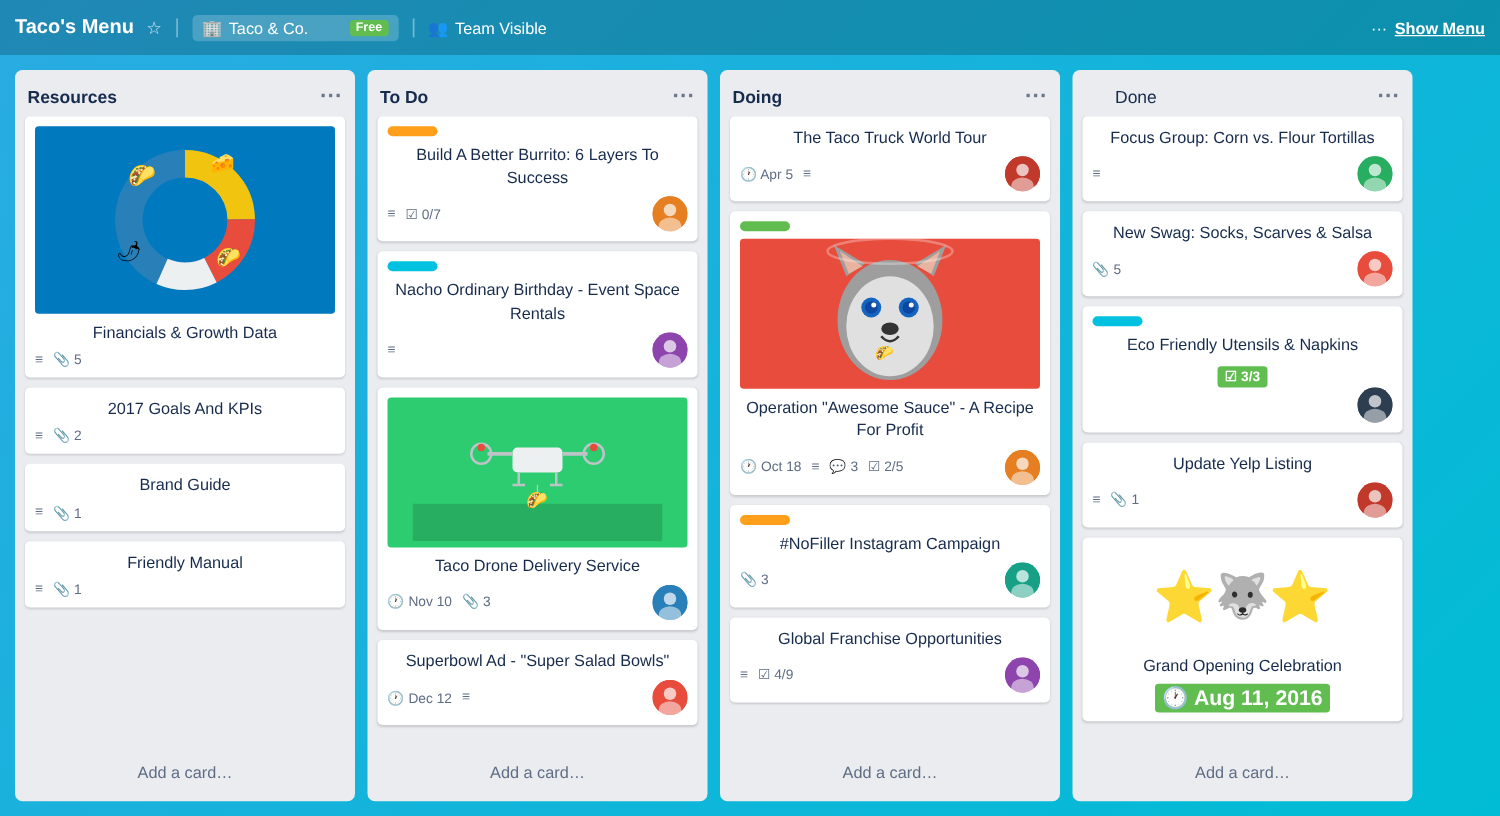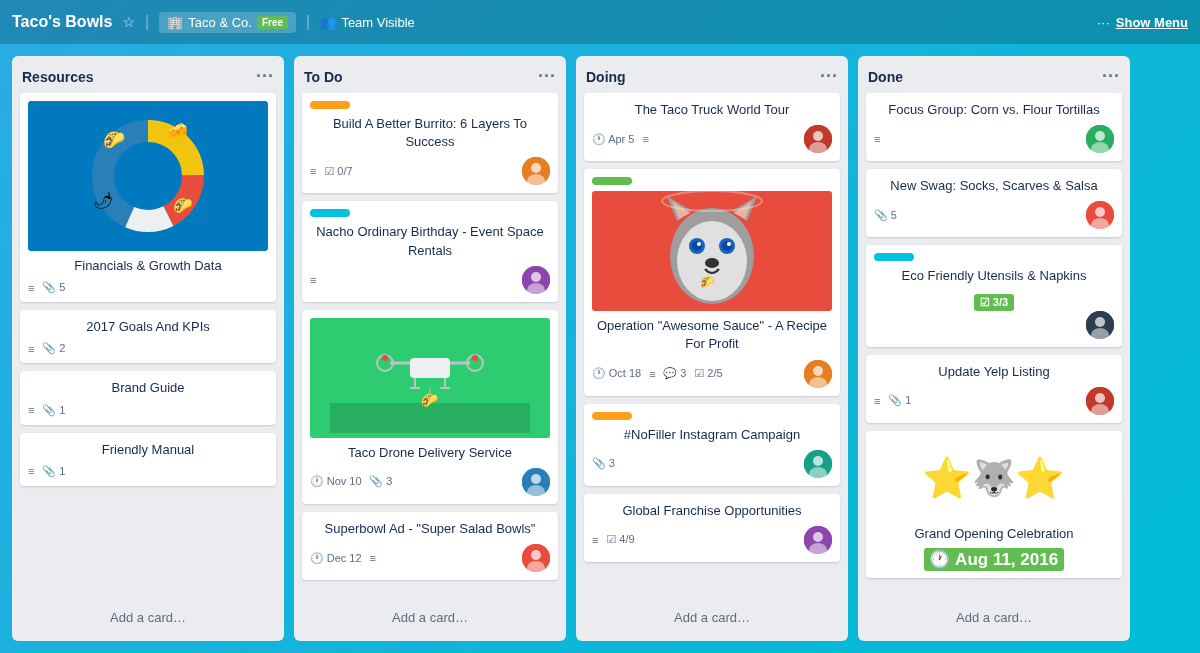--- a/index.html
+++ b/index.html
@@ -35,20 +35,21 @@
       font-size: 13px;
       color: white;
     }
     .header-org .free-badge {
       background: #61BD4F;
       color: white;
       font-size: 10px;
       padding: 1px 5px;
       border-radius: 3px;
       font-weight: bold;
+      margin-left: 28px;
     }
     .header-visibility {
       display: flex; align-items: center; gap: 5px;
       font-size: 13px;
       color: white;
     }
     .header-right {
       margin-left: auto;
       display: flex;
       align-items: center;
@@ -200,21 +201,21 @@
       font-size: 17px;
       padding: 2px 6px;
       border-radius: 3px;
       font-weight: bold;
     }
   </style>
 </head>
 <body>
 
 <div class="header">
-  <span class="header-title">Taco's Bowls</span>
+  <span class="header-title">Taco's Menu</span>
   <span class="header-star">☆</span>
   <span class="header-divider">|</span>
   <div class="header-org">
     <span>🏢</span>
     <span>Taco &amp; Co.</span>
     <span class="free-badge">Free</span>
   </div>
   <span class="header-divider">|</span>
   <div class="header-visibility">
     <span>👥</span>
@@ -483,21 +484,21 @@
                 <ellipse cx="14" cy="24" rx="9" ry="7" fill="rgba(255,255,255,0.5)"></ellipse>
               </svg>
             </div>
           </div>
         </div>
       </div>
       <div class="add-card-btn">Add a card…</div>
     </div>
     <div class="column">
       <div class="column-header">
-        <span style="font-weight: bold; font-size: 14px;">Done</span>
+        <span style="font-weight: normal; font-size: 14px; margin-left: 24px;">Done</span>
         <span class="column-menu-icon">···</span>
       </div>
       <div class="column-cards">
         <div class="card">
           <div class="card-title">Focus Group: Corn vs. Flour Tortillas</div>
           <div class="card-footer">
             <div class="card-meta">
               <span class="meta-item">≡</span>
             </div>
             <div class="card-avatar" style="background: rgb(39, 174, 96); margin-left: auto;">

